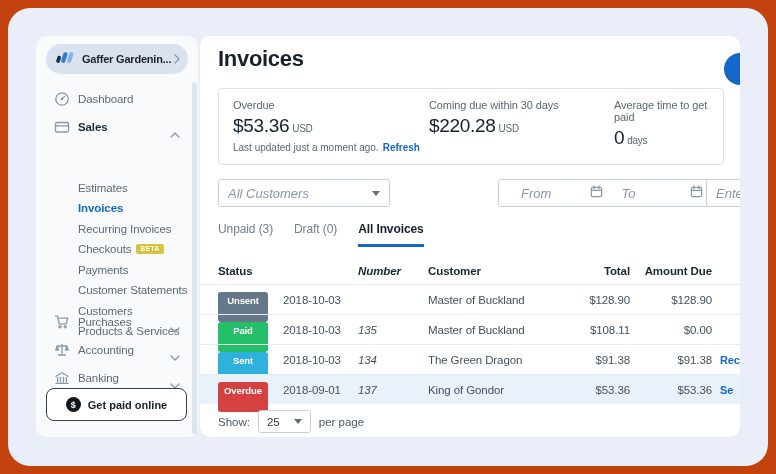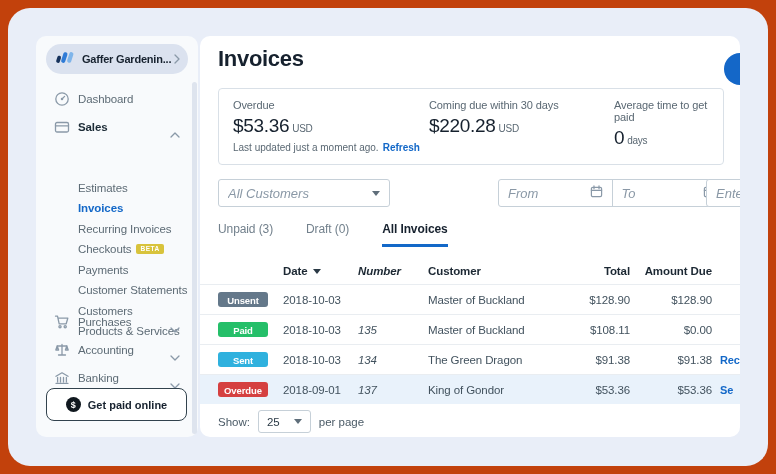--- a/index.html
+++ b/index.html
@@ -44,39 +44,39 @@
   .refresh { color:#1368c8; font-weight:bold; cursor:pointer; text-decoration:none; margin-left:4px; }
 
   .fbox { position:absolute; top:143px; height:28px; border:1px solid #c6d0d8; border-radius:3px; background:#fff;
           display:flex; align-items:center; padding:0 9px; cursor:pointer; }
   .fph { font-size:13px; font-style:italic; color:#8a98a6; white-space:nowrap; overflow:hidden; flex:1; }
   .dd-caret { width:0; height:0; border-left:4px solid transparent; border-right:4px solid transparent;
               border-top:5px solid #5f6e7a; margin-left:6px; flex:none; }
   .datehalf { display:flex; align-items:center; flex:1; height:100%; padding:0 9px; }
   .datehalf + .datehalf { border-left:1px solid #c6d0d8; }
 
-  .tabs { position:absolute; left:18px; top:186px; display:flex; gap:33px; }
+  .tabs { position:absolute; left:18px; top:186px; display:flex; gap:21px; }
   .tab { font-size:12px; color:#72808c; padding-bottom:8px; cursor:pointer; letter-spacing:-0.1px; }
   .tab.active { color:#16212e; font-weight:bold; border-bottom:3px solid #1368c8; }
 
   .thead { position:absolute; left:0; top:222px; width:100%; height:26px; }
   .thead .cell { font-weight:bold; color:#1c2833; font-size:11.5px; line-height:26px; }
   .cell { position:absolute; font-size:11.5px; color:#42525e; line-height:30px; white-space:nowrap; letter-spacing:-0.1px; }
   .c-status { left:18px; width:62px; }
   .c-date { left:83px; width:70px; }
   .c-number { left:158px; width:55px;font-style:italic; }
   .c-customer { left:228px; width:150px; }
   .c-total { left:350px; width:80px; text-align:right; }
   .c-due { left:432px; width:80px; text-align:right; }
   .c-action { left:520px; width:80px; color:#1368c8; font-weight:bold; font-size:11px; cursor:pointer; text-decoration:none; }
   .sort-caret { display:inline-block; width:0; height:0; border-left:4px solid transparent; border-right:4px solid transparent;
                 border-top:5px solid #2a3945; margin-left:5px; vertical-align:1px; }
   .trow { position:absolute; left:0; width:100%; height:30px; border-top:1px solid #e9edf1; cursor:pointer; }
   .trow.hl { background:#e9f2fb; }
-  .badge { display:inline-block; min-width:50px; padding:0 6px; height:15px; line-height:17px; border-radius:3px;
+  .badge { display:inline-block; min-width:50px; padding:0 6px; height:30px; line-height:17px; border-radius:3px;
            color:#fff; font-size:9.5px; font-weight:bold; text-align:center; margin-top:6px; }
 
   .pager { position:absolute; left:18px; top:374px; display:flex; align-items:center; gap:8px; }
   .pager-label { font-size:11.5px; color:#4a5a66; }
   .pagesize { height:23px; border:1px solid #c6d0d8; border-radius:3px; display:flex; align-items:center;
               padding:0 8px; gap:8px; cursor:pointer; font-size:11.5px; color:#2a3945; background:#fff; }
 
   svg.stroke-ico path, svg.stroke-ico rect, svg.stroke-ico circle, svg.stroke-ico polyline {
     fill:none; stroke:#8a99a8; stroke-width:1.3; stroke-linecap:round; stroke-linejoin:round;
   }
@@ -234,21 +234,21 @@
         </div>
         <div class="updated">
           <span>Last updated just a moment ago.</span><a class="refresh">Refresh</a>
         </div>
       </section>
 
       <div class="fbox" style="left:18px;width:172px">
         <span class="fph">All Customers</span>
         <span class="dd-caret"></span>
       </div>
-      <div class="fbox" style="left:298px;width:228px;padding:0">
+      <div class="fbox" style="left:298px;width:228px;padding:13px">
         <span class="datehalf">
           <span class="fph">From</span>
           <span>
             <svg class="stroke-ico" width="13" height="13" viewBox="0 0 13 14">
                 <rect x="1" y="2.5" width="11" height="10" rx="1.5"></rect>
                 <path d="M1 5.8h11M3.8 1v3M9.2 1v3"></path>
               </svg>
           </span>
         </span>
         <span class="datehalf">
@@ -265,21 +265,21 @@
         <span class="fph">Enter I</span>
       </div>
 
       <nav class="tabs">
         <span class="tab">Unpaid (3)</span>
         <span class="tab">Draft (0)</span>
         <span class="tab active">All Invoices</span>
       </nav>
 
       <div class="thead">
-        <span class="cell c-date"><span>Date</span><span class="sort-caret"></span></span>
+        <span class="cell c-status">Status</span>
         <span class="cell c-number">Number</span>
         <span class="cell c-total">Total</span>
         <span class="cell c-customer">Customer</span>
         <span class="cell c-due">Amount Due</span>
       </div>
 
       <div class="trow" style="top:248px">
         <span class="cell c-status"><span class="badge" style="background: rgb(100, 120, 138);">Unsent</span></span>
         <span class="cell c-date">2018-10-03</span>
         <span class="cell c-customer">Master of Buckland</span>

